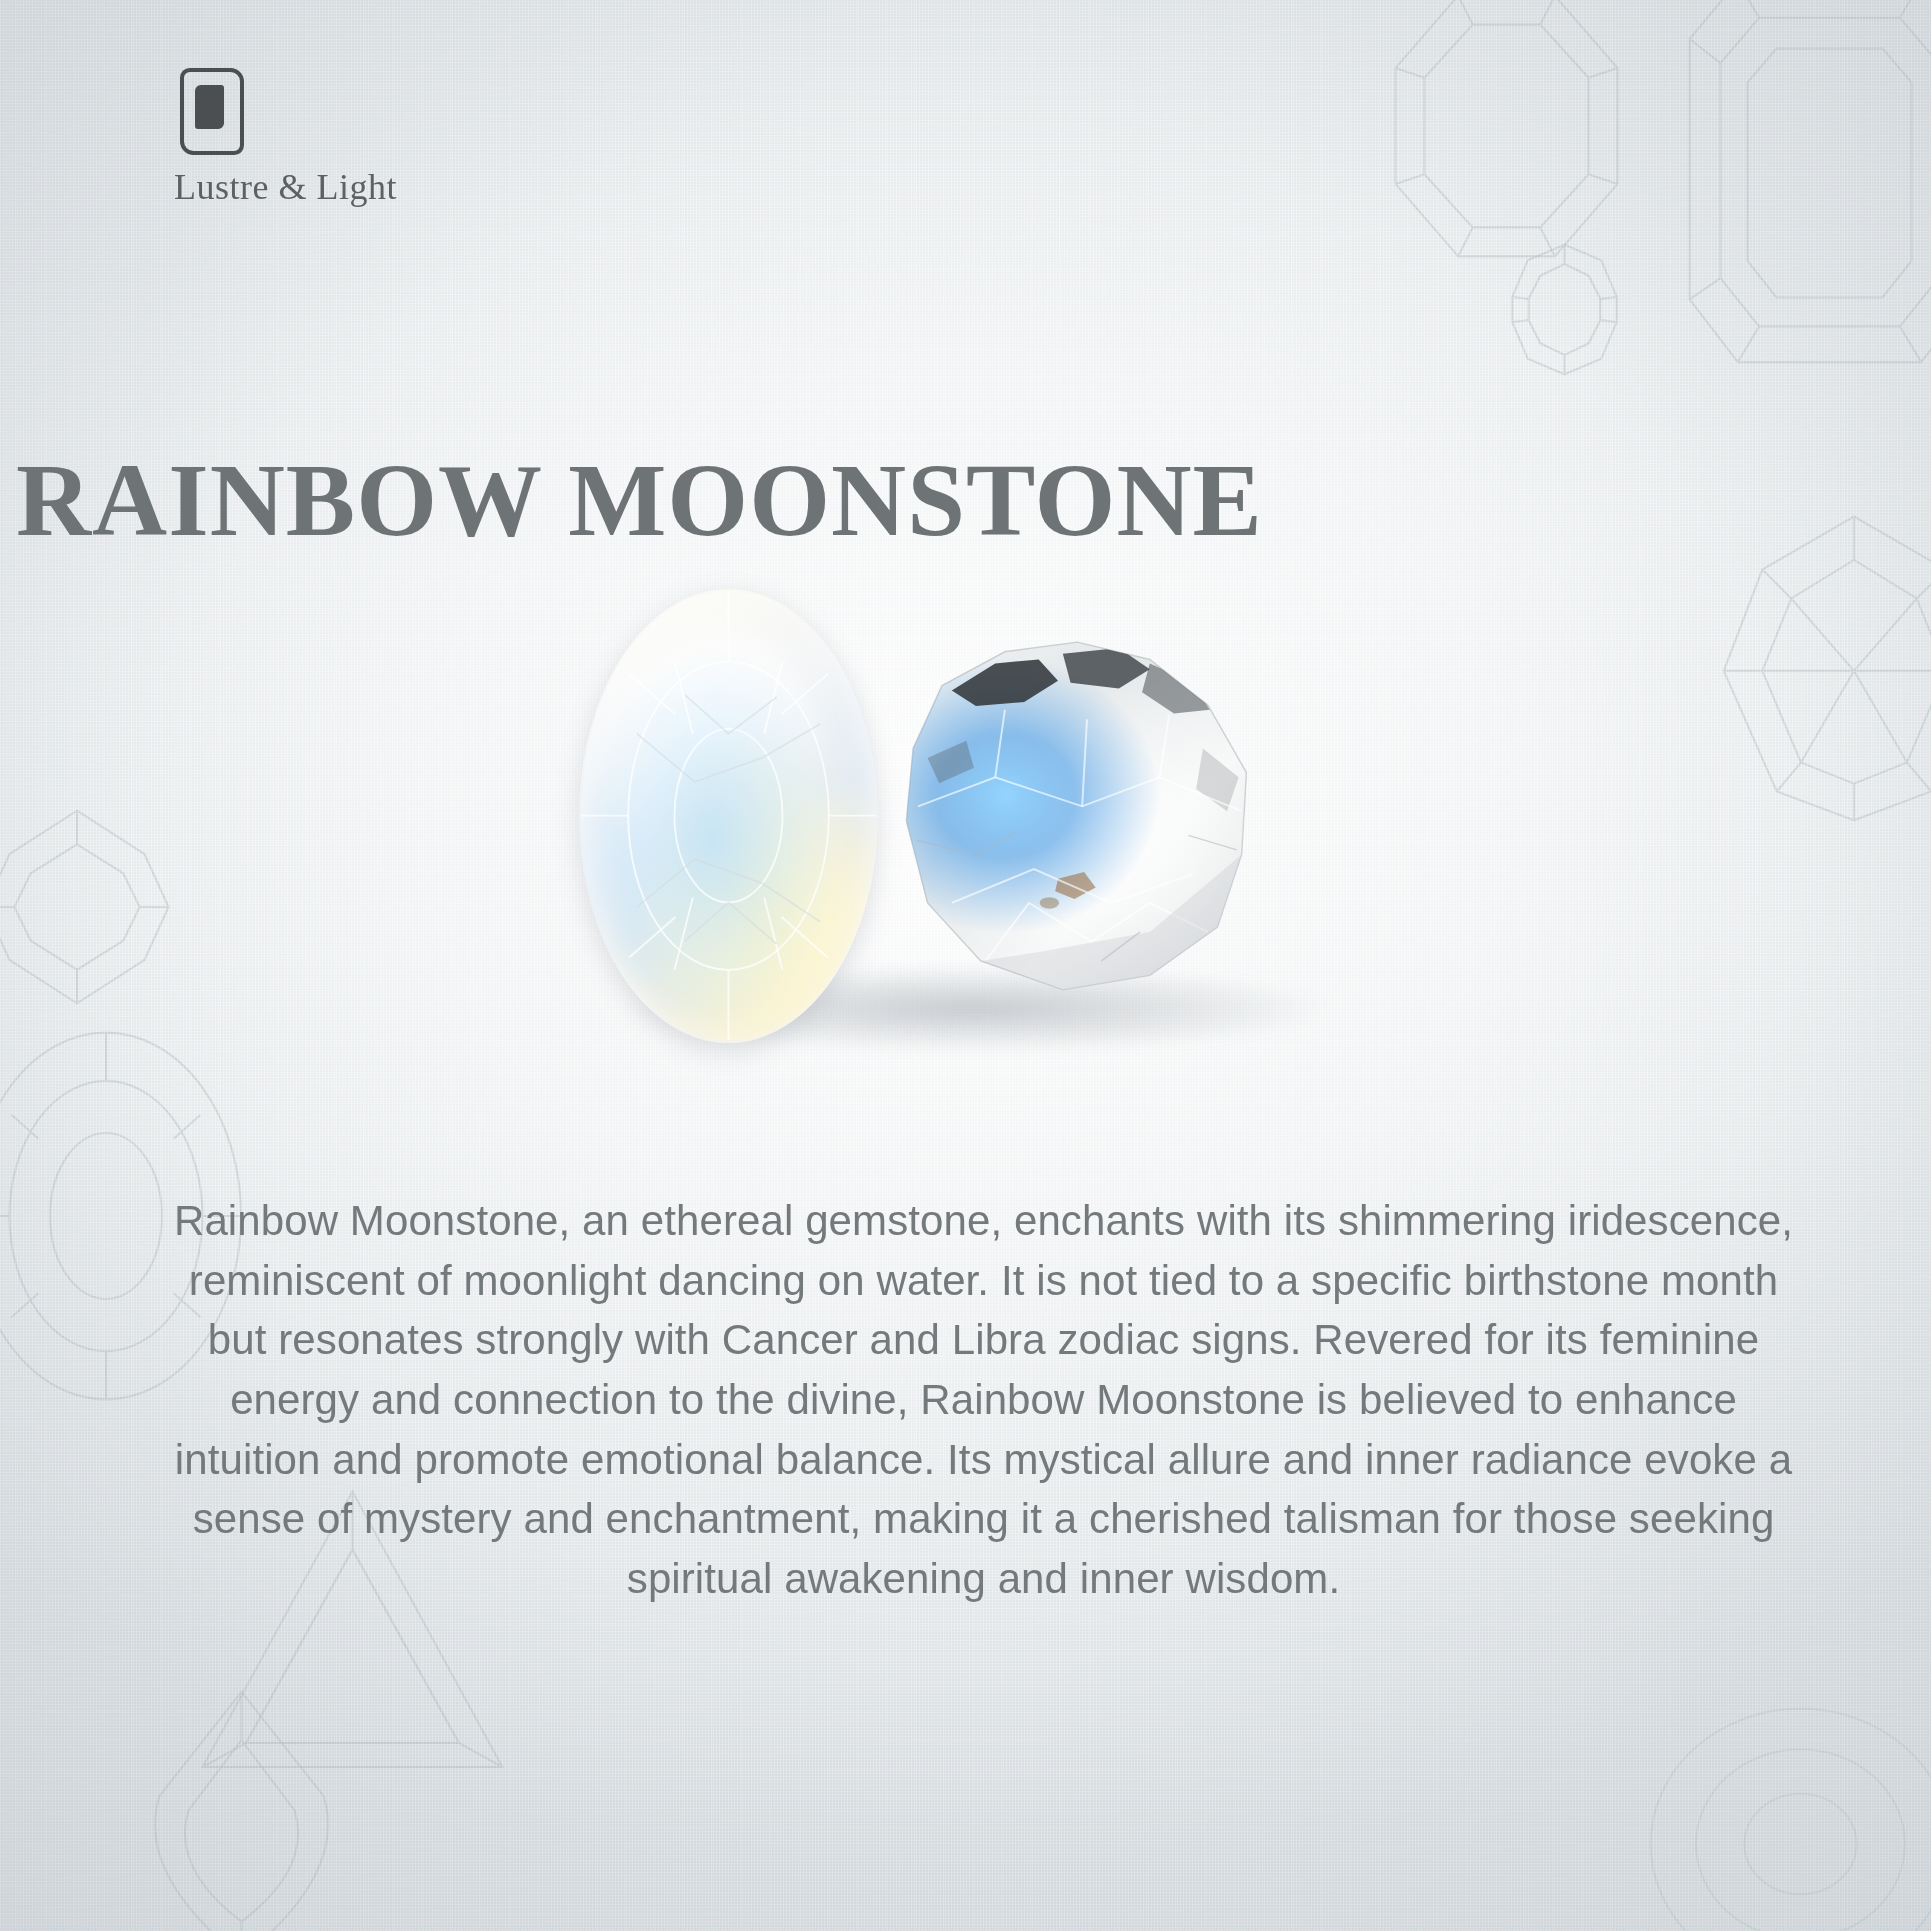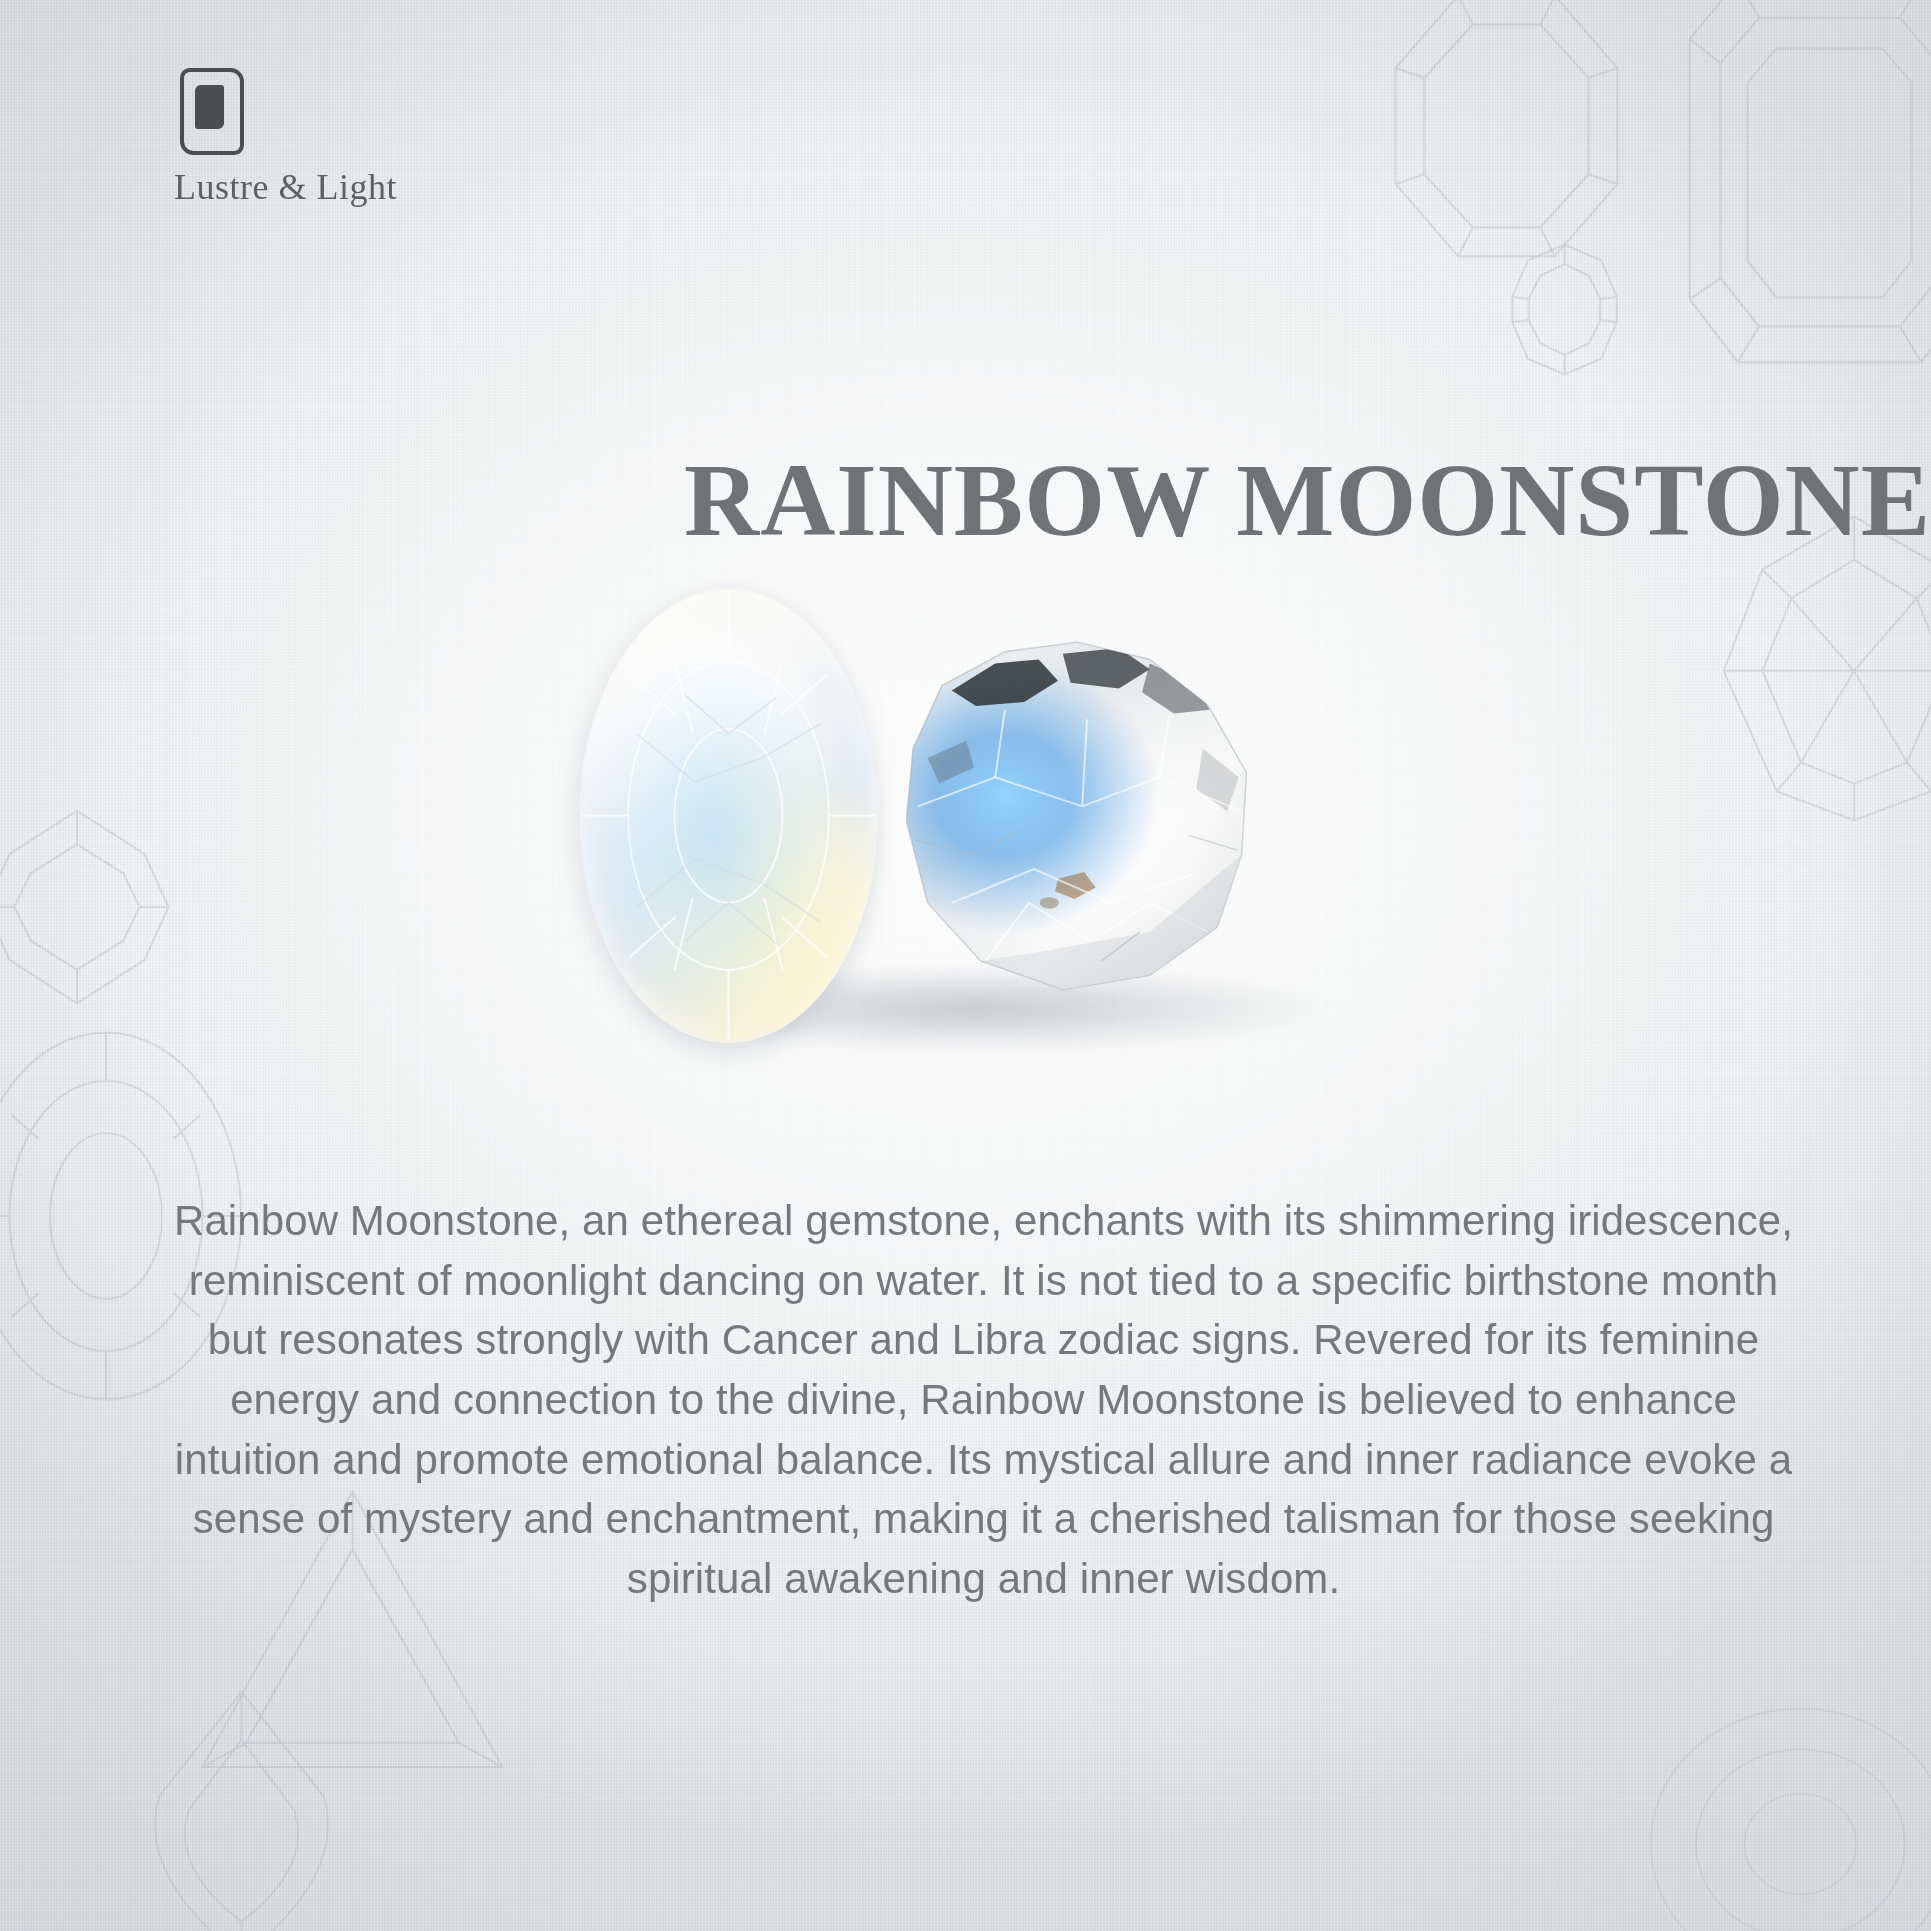--- a/index.html
+++ b/index.html
@@ -92,21 +92,21 @@
     color: #5d6164;
     white-space: nowrap;
   }
 
   
   .title {
     position: absolute;
     left: 16px;
     right: 0;
     top: 378px;
-    text-align: right;
+    text-align: left;
     font-family: "Liberation Serif", serif;
     font-weight: bold;
     font-size: 104px;
     letter-spacing: 1px;
     color: #6e7376;
     line-height: 1;
   }
 
   
   .gems {

